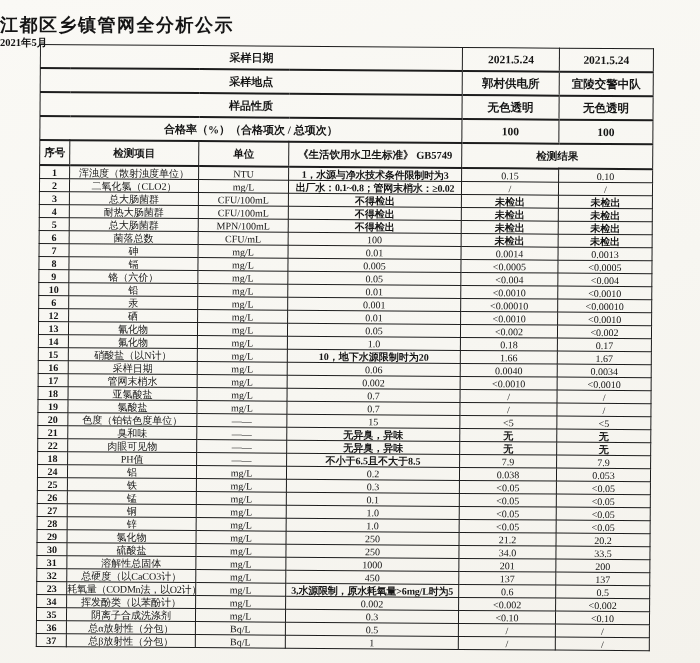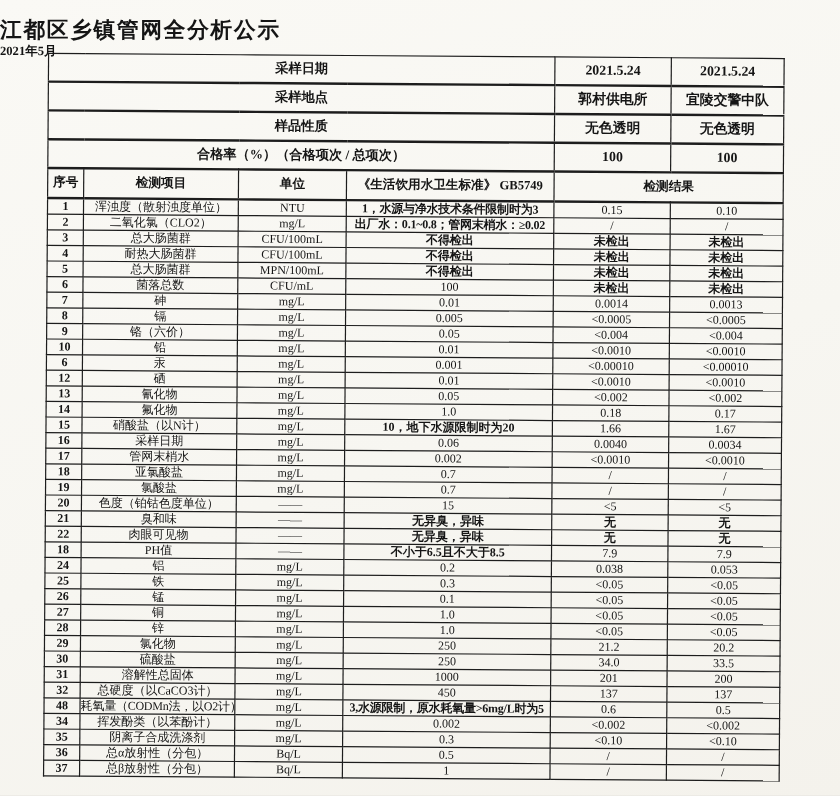--- a/index.html
+++ b/index.html
@@ -336,21 +336,21 @@
           </tr>
           <tr class="data">
             <td class="c-idx">32</td>
             <td class="c-name">总硬度（以CaCO3计）</td>
             <td class="c-unit">mg/L</td>
             <td class="c-std">450</td>
             <td class="c-res">137</td>
             <td class="c-res">137</td>
           </tr>
           <tr class="data">
-            <td class="c-idx">48</td>
+            <td class="c-idx">23</td>
             <td class="c-name small">耗氧量（CODMn法，以O2计）</td>
             <td class="c-unit">mg/L</td>
             <td class="c-std small cn">3,水源限制，原水耗氧量&gt;6mg/L时为5</td>
             <td class="c-res">0.6</td>
             <td class="c-res">0.5</td>
           </tr>
           <tr class="data">
             <td class="c-idx">34</td>
             <td class="c-name">挥发酚类（以苯酚计）</td>
             <td class="c-unit">mg/L</td>

